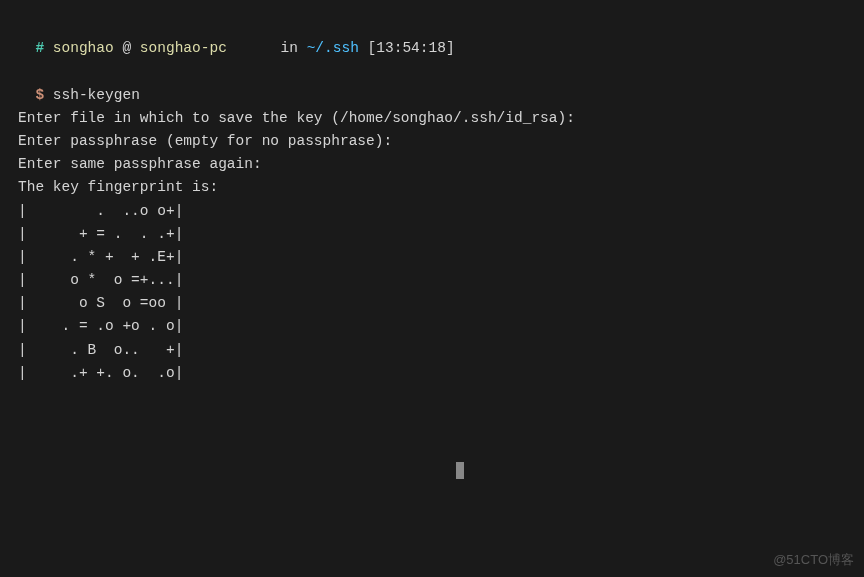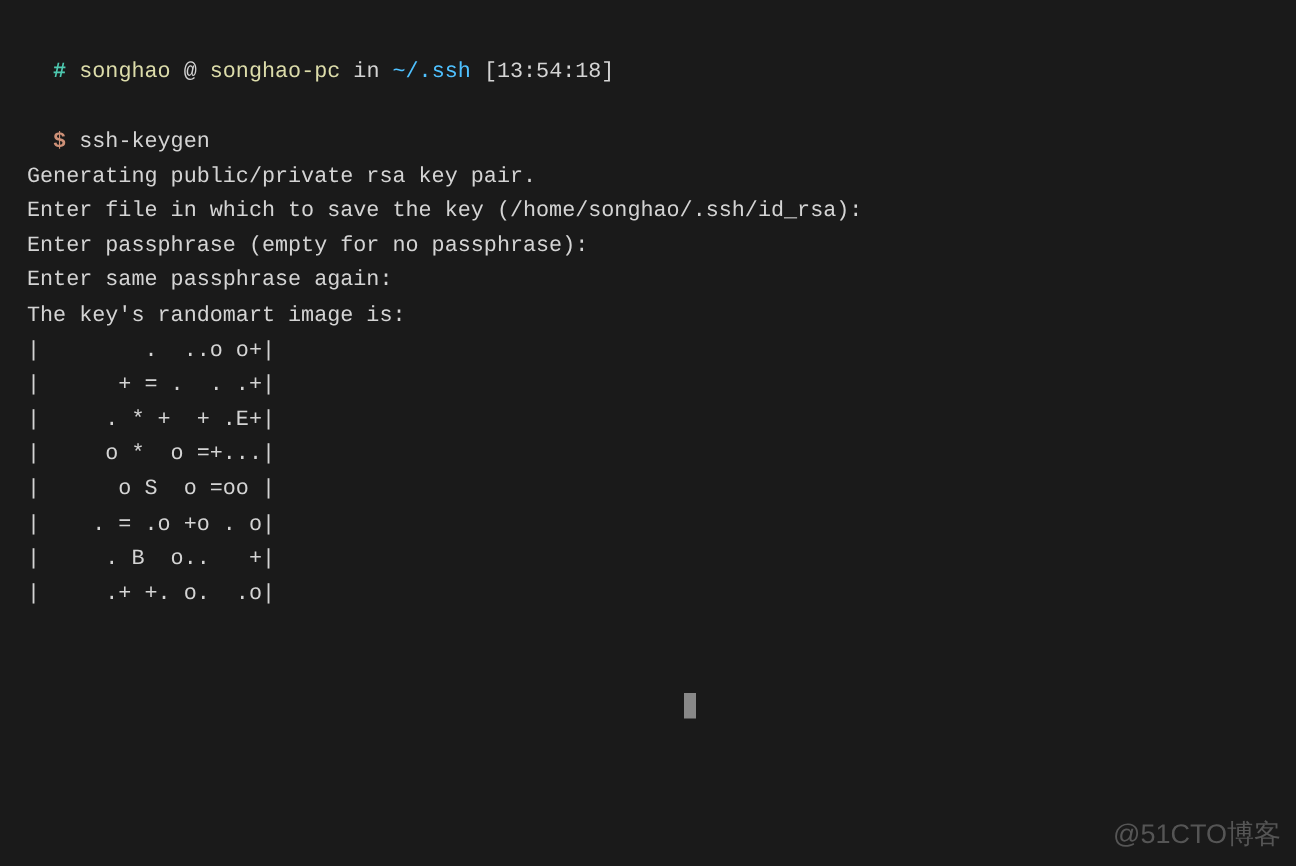--- a/index.html
+++ b/index.html
@@ -30,20 +30,21 @@
       color: #dcdcaa;
     }
     .at {
       color: #d4d4d4;
     }
     .host {
       color: #dcdcaa;
     }
     .in-word {
       color: #d4d4d4;
+      margin-left: 45px;
     }
     .path {
       color: #4fc1ff;
     }
     .time {
       color: #d4d4d4;
     }
     .dollar {
       color: #ce9178;
       font-weight: bold;
@@ -64,39 +65,38 @@
       vertical-align: middle;
       position: absolute;
       left: 456px;
       top: 462px;
     }
     .watermark {
       position: absolute;
       bottom: 6px;
       right: 10px;
       color: #555;
-      font-size: 18px;
+      font-size: 13px;
       font-family: sans-serif;
     }
   </style>
 </head>
 <body>
 
 <div class="prompt-line">
   <span class="hash">#</span> <span class="user">songhao</span> <span class="at">@</span> <span class="host">songhao-pc</span> <span class="in-word">in</span> <span class="path">~/.ssh</span> <span class="time">[13:54:18]</span>
 </div>
 <div class="prompt-line">
   <span class="dollar">$</span> <span class="command">ssh-keygen</span>
 </div>
 <div id="output-container">
-    <div class="output">Generating public/private rsa key pair.</div>
     <div class="output">Enter file in which to save the key (/home/songhao/.ssh/id_rsa):</div>
     <div class="output">Enter passphrase (empty for no passphrase):</div>
     <div class="output">Enter same passphrase again:</div>
-    <div class="output">The key's randomart image is:</div>
+    <div class="output">The key fingerprint is:</div>
     <div class="output">|        .  ..o o+|</div>
     <div class="output">|      + = .  . .+|</div>
     <div class="output">|     . * +  + .E+|</div>
     <div class="output">|     o *  o =+...|</div>
     <div class="output">|      o S  o =oo |</div>
     <div class="output">|    . = .o +o . o|</div>
     <div class="output">|     . B  o..   +|</div>
     <div class="output">|     .+ +. o.  .o|</div>
   </div>
 

